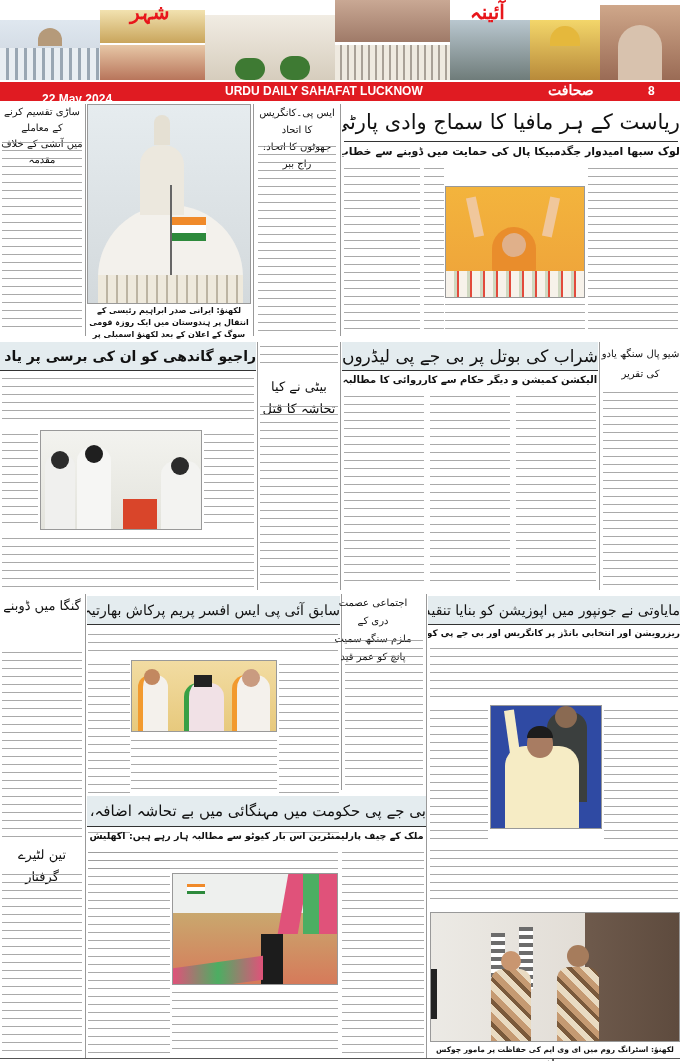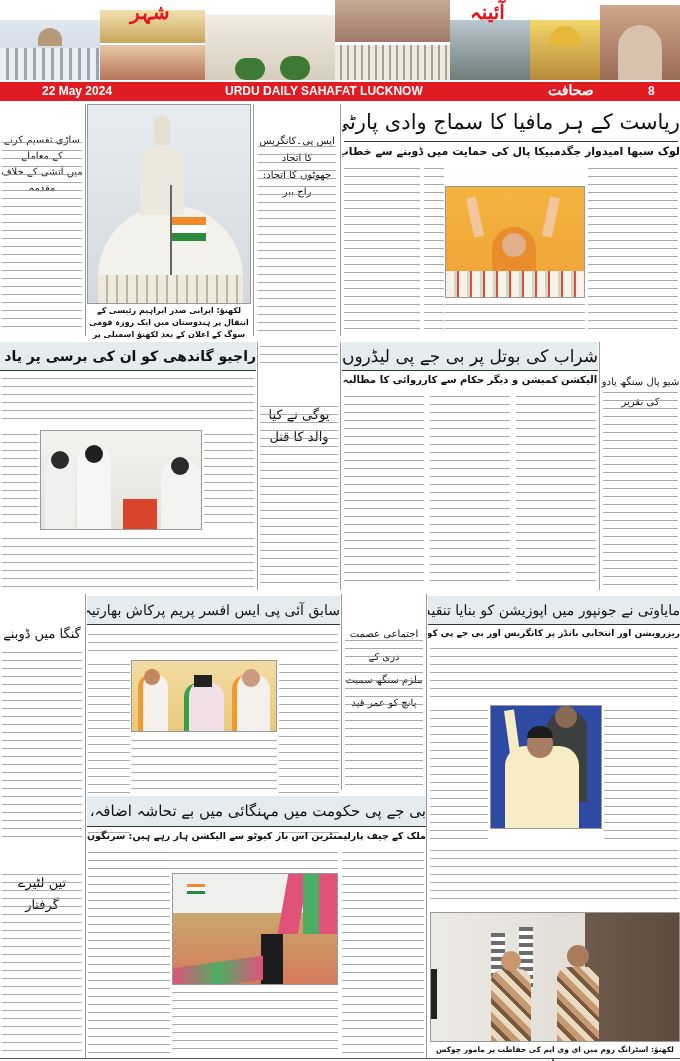--- a/index.html
+++ b/index.html
@@ -13,21 +13,21 @@
   .bldg { position: absolute; }
   .mast-word { position: absolute; color: #e8161b; font-family: "DejaVu Serif", serif; font-weight: bold; font-size: 20px; direction: rtl; }
 
   #redbar { left: 0; top: 82px; width: 680px; height: 19px; background: #e01b22; color: #fff; font-weight: bold; font-size: 12px; font-family: "Liberation Sans", sans-serif; }
   #redbar span { position: absolute; top: 2px; }
 
   .col-rule { position: absolute; width: 1px; background: #999; }
   .hrule { position: absolute; height: 1px; background: #333; }
   .hl-big { font-family: "DejaVu Serif", serif; color: #111; font-size: 22px; line-height: 28px; direction: rtl; text-align: center; white-space: nowrap; overflow: hidden; }
   .hl-bold { font-weight: bold; color: #111; direction: rtl; text-align: center; white-space: nowrap; overflow: hidden; font-family: "DejaVu Sans", sans-serif; }
-  .hl-side { font-family: "DejaVu Serif", serif; color: #111; direction: rtl; text-align: center; line-height: 22px; font-size: 14px; margin-top: 28px; }
+  .hl-side { font-family: "DejaVu Serif", serif; color: #111; direction: rtl; text-align: center; line-height: 22px; font-size: 14px; }
   .band { background: #e4ecef; }
 
   .body-text { position: absolute; overflow: hidden;
     background-image: repeating-linear-gradient(to bottom, transparent 0px, transparent 4px, #9a9a9a 4px, #9a9a9a 5px, transparent 5px, transparent 8px);
     opacity: 0.85; }
 
   .caption { font-family: "DejaVu Sans", sans-serif; font-weight: bold; font-size: 8px; line-height: 12px; direction: rtl; text-align: center; color: #111; }
 
   .photo { position: absolute; overflow: hidden; border: 1px solid #999; }
 </style>
@@ -53,21 +53,21 @@
     <div style="position:absolute;left:20px;top:6px;width:30px;height:20px;border-radius:15px 15px 0 0;background:#e5b83c;"></div>
   </div>
   <div class="bldg" style="left:600px;top:5px;width:80px;height:75px;background:linear-gradient(#cfa78a,#9a6b55);">
     <div style="position:absolute;left:18px;top:20px;width:44px;height:55px;border-radius:22px 22px 0 0;background:#d8c2ae;"></div>
   </div>
   <span class="mast-word" style="left:130px;top:0;">شہر</span>
   <span class="mast-word" style="left:470px;top:0;">آئینہ</span>
 </div>
 
 <div id="redbar" class="abs">
-  <span style="left:42px;">22 May 2024</span>
+  <span style="left:42px;margin-top:8px;">22 May 2024</span>
   <span style="left:225px;">URDU DAILY SAHAFAT LUCKNOW</span>
   <span style="left:548px;font-size:14px;top:0;">صحافت</span>
   <span style="left:648px;">8</span>
 </div>
 
 <div class="abs hl-side" style="left:0;top:104px;width:84px;font-size:10px;line-height:16px;">
   <div>ساڑی تقسیم کرنے کے معاملے</div>
   <div>میں آتشی کے خلاف مقدمہ</div>
 </div>
 <div class="body-text" style="left:2px;top:138px;width:80px;height:196px;"></div>
@@ -120,21 +120,21 @@
   <div style="position:absolute;left:82px;top:68px;width:34px;height:30px;background:#d9452a;"></div>
   <div style="position:absolute;left:120px;top:30px;width:40px;height:70px;background:#f3f3f1;border-radius:14px 14px 0 0;"></div>
   <div style="position:absolute;left:130px;top:26px;width:18px;height:18px;border-radius:9px;background:#2b2b2b;"></div>
 </div>
 <div class="body-text" style="left:2px;top:430px;width:36px;height:100px;"></div>
 <div class="body-text" style="left:204px;top:430px;width:50px;height:100px;"></div>
 <div class="body-text" style="left:2px;top:534px;width:252px;height:56px;"></div>
 <div class="col-rule" style="left:257px;top:342px;height:248px;"></div>
 
 <div class="body-text" style="left:260px;top:342px;width:78px;height:28px;"></div>
-<div class="abs hl-side" style="left:258px;top:376px;width:82px;font-size:13px;">یوگی نے کیا والد کا قتل</div>
+<div class="abs hl-side" style="left:258px;top:376px;width:82px;font-size:13px;">بیٹی نے کیا تحاشہ کا قتل</div>
 <div class="body-text" style="left:260px;top:402px;width:78px;height:188px;"></div>
 <div class="col-rule" style="left:340px;top:342px;height:248px;"></div>
 
 <div class="abs hl-big band" style="left:342px;top:342px;width:256px;height:28px;font-size:17px;">شراب کی بوتل پر بی جے پی لیڈروں کی تصویریں</div>
 <div class="hrule" style="left:342px;top:370px;width:256px;"></div>
 <div class="abs hl-bold" style="left:342px;top:372px;width:256px;font-size:10px;line-height:16px;">الیکشن کمیشن و دیگر حکام سے کارروائی کا مطالبہ</div>
 <div class="body-text" style="left:344px;top:392px;width:80px;height:196px;"></div>
 <div class="body-text" style="left:430px;top:392px;width:80px;height:196px;"></div>
 <div class="body-text" style="left:516px;top:392px;width:80px;height:196px;"></div>
 <div class="col-rule" style="left:599px;top:342px;height:248px;"></div>
@@ -159,21 +159,21 @@
   <div style="position:absolute;left:12px;top:8px;width:16px;height:16px;border-radius:8px;background:#c28860;"></div>
   <div style="position:absolute;left:52px;top:22px;width:40px;height:50px;background:#f1e1e6;border-radius:14px 14px 0 0;border-left:5px solid #38a045;"></div>
   <div style="position:absolute;left:62px;top:14px;width:18px;height:12px;background:#222;"></div>
   <div style="position:absolute;left:100px;top:14px;width:38px;height:58px;background:#f4f1ec;border-radius:14px 14px 0 0;border-left:5px solid #f29a2e;"></div>
   <div style="position:absolute;left:110px;top:8px;width:18px;height:18px;border-radius:9px;background:#c99b80;"></div>
 </div>
 <div class="body-text" style="left:279px;top:660px;width:60px;height:180px;"></div>
 <div class="body-text" style="left:131px;top:736px;width:146px;height:54px;"></div>
 <div class="col-rule" style="left:341px;top:594px;height:196px;"></div>
 
-<div class="abs hl-side" style="left:343px;top:594px;width:82px;font-size:10px;line-height:23px;">
+<div class="abs hl-side" style="left:332px;top:594px;width:82px;font-size:10px;line-height:18px;">
   <div>اجتماعی عصمت دری کے</div>
   <div>ملزم سنگھ سمیت پانچ کو عمر قید</div>
 </div>
 <div class="body-text" style="left:345px;top:636px;width:78px;height:156px;"></div>
 <div class="col-rule" style="left:426px;top:594px;height:250px;"></div>
 
 <div class="abs hl-big band" style="left:428px;top:596px;width:252px;height:28px;font-size:14px;">مایاوتی نے جونپور میں اپوزیشن کو بنایا تنقید کا نشانہ</div>
 <div class="hrule" style="left:428px;top:624px;width:252px;"></div>
 <div class="abs hl-bold" style="left:428px;top:626px;width:252px;font-size:9px;line-height:15px;">ریزرویشن اور انتخابی بانڈز پر کانگریس اور بی جے پی کو گھیرا</div>
 <div class="body-text" style="left:430px;top:644px;width:248px;height:60px;"></div>
@@ -187,21 +187,21 @@
   <div style="position:absolute;left:16px;top:4px;width:10px;height:44px;background:#f6ecc5;transform:rotate(-8deg);"></div>
 </div>
 <div class="body-text" style="left:604px;top:706px;width:74px;height:136px;"></div>
 
 <div class="abs hl-side" style="left:0;top:844px;width:84px;font-size:13px;">تین لٹیرے گرفتار</div>
 <div class="body-text" style="left:2px;top:870px;width:80px;height:185px;"></div>
 <div class="col-rule" style="left:85px;top:844px;height:215px;"></div>
 
 <div class="abs hl-big band" style="left:87px;top:796px;width:339px;height:30px;font-size:15px;line-height:30px;">بی جے پی حکومت میں مہنگائی میں بے تحاشہ اضافہ، بے روزگاری کا بول بالا</div>
 <div class="hrule" style="left:87px;top:826px;width:339px;"></div>
-<div class="abs hl-bold" style="left:87px;top:828px;width:339px;font-size:9.5px;line-height:16px;">ملک کے چیف پارلیمنٹرین اس بار کیوٹو سے الیکشن ہار رہے ہیں: سرنگوں</div>
+<div class="abs hl-bold" style="left:87px;top:828px;width:339px;font-size:9.5px;line-height:16px;">ملک کے چیف پارلیمنٹرین اس بار کیوٹو سے مطالبہ ہار رہے ہیں: اکھلیش</div>
 <div class="body-text" style="left:88px;top:848px;width:250px;height:22px;"></div>
 <div class="body-text" style="left:88px;top:848px;width:82px;height:208px;"></div>
 <div class="photo" style="left:172px;top:873px;width:166px;height:112px;background:linear-gradient(#eef0ee 0%,#eef0ee 35%,#c9a86e 35%,#d67a5a 100%);">
   <div style="position:absolute;left:110px;top:0;width:20px;height:60px;background:#e0527a;transform:skewX(-10deg);"></div>
   <div style="position:absolute;left:130px;top:0;width:16px;height:60px;background:#4cae62;"></div>
   <div style="position:absolute;left:146px;top:0;width:20px;height:60px;background:#e0527a;"></div>
   <div style="position:absolute;left:14px;top:10px;width:18px;height:10px;background:linear-gradient(#f08a2a 33%,#fff 33%,#fff 66%,#2d8a3c 66%);"></div>
   <div style="position:absolute;left:88px;top:60px;width:22px;height:50px;background:#1c1c1c;"></div>
   <div style="position:absolute;left:0;top:88px;width:90px;height:24px;background:linear-gradient(90deg,#e0527a,#4cae62,#e0527a);transform:skewY(-8deg);"></div>
 </div>

